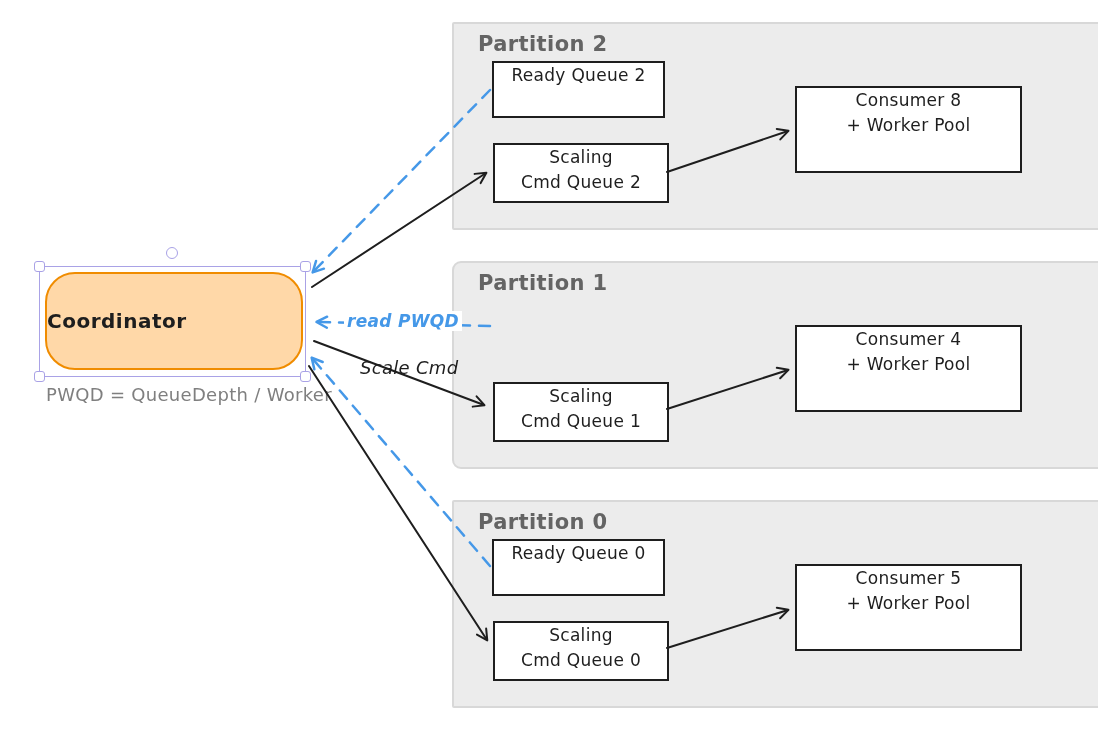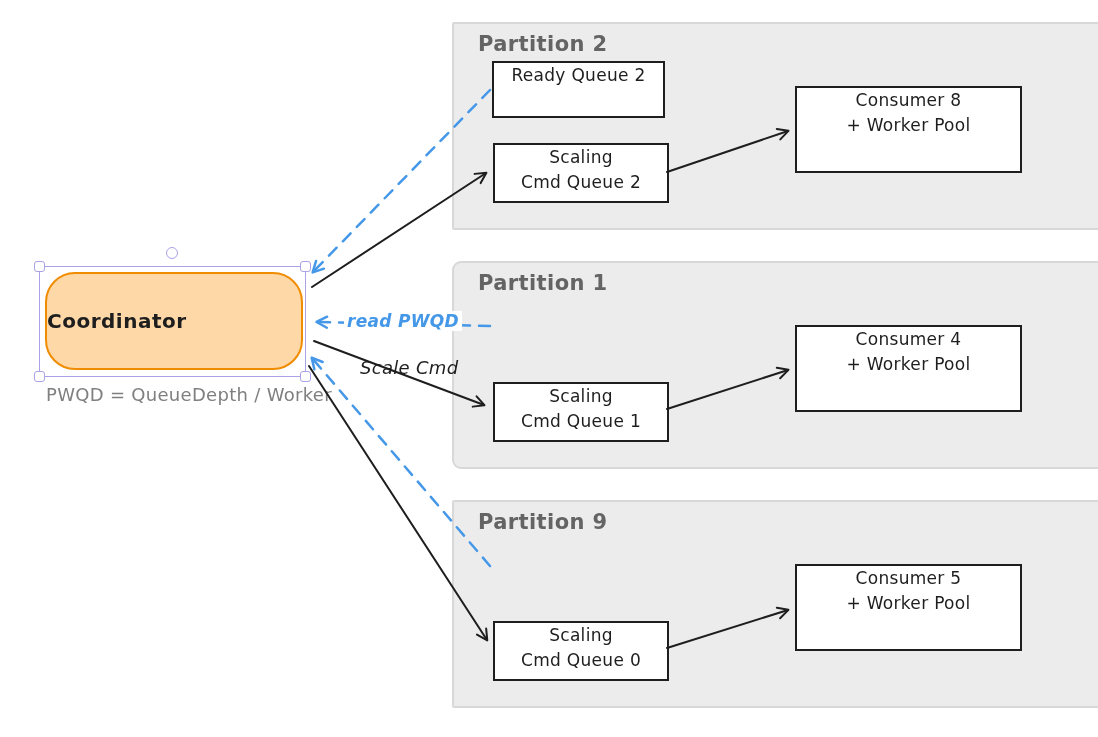--- a/index.html
+++ b/index.html
@@ -153,21 +153,24 @@
       <span>Scaling</span>
       <span>Cmd Queue 1</span>
     </div>
     <div class="box box-consumer">
       <span>Consumer 4</span>
       <span>+ Worker Pool</span>
     </div>
   </section>
 
   <section class="partition pos-2">
-    <div class="partition-label">Partition 9</div>
+    <div class="partition-label">Partition 0</div>
+    <div class="box box-ready">
+      <span>Ready Queue 0</span>
+    </div>
     <div class="box box-scaling">
       <span>Scaling</span>
       <span>Cmd Queue 0</span>
     </div>
     <div class="box box-consumer">
       <span>Consumer 5</span>
       <span>+ Worker Pool</span>
     </div>
   </section>
 

